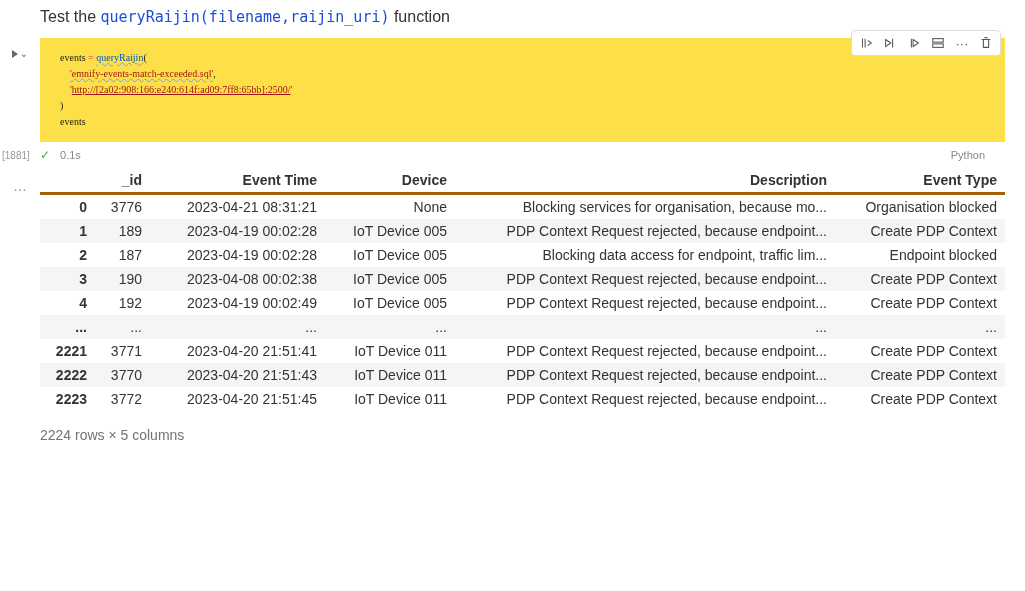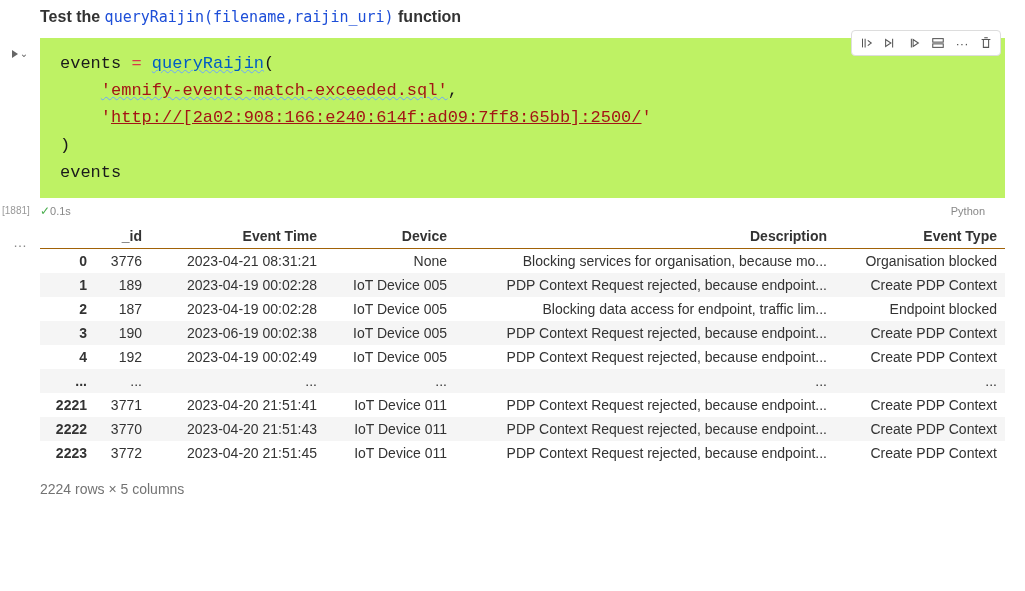--- a/index.html
+++ b/index.html
@@ -14,21 +14,20 @@
       background: #fff;
       width: 1025px;
       overflow-x: hidden;
     }
     .md-cell {
       padding: 8px 0 12px 40px;
       font-size: 16px;
     }
     .md-cell .text {
       color: #333;
-      font-weight: bold;
     }
     .md-cell .code-inline {
       font-family: "SF Mono", Monaco, Consolas, monospace;
       color: #1d4ed8;
       font-size: 15px;
     }
     .cell-wrapper {
       display: flex;
       align-items: flex-start;
       position: relative;
@@ -87,24 +86,24 @@
       font-size: 13px;
     }
     .toolbar-icon svg {
       width: 14px;
       height: 14px;
       stroke: #555;
       fill: none;
       stroke-width: 1.2;
     }
     .code-editor {
-      background: #bef264;
+      background: #fde047;
       padding: 12px 20px 12px 20px;
-      font-family: Liberation Mono, monospace;
-      font-size: 17px;
+      font-family: Liberation Serif, serif;
+      font-size: 10px;
       line-height: 1.6;
       white-space: pre;
       margin-right: 20px;
     }
     .tok-var { color: #1a1a1a; }
     .tok-op { color: #d73a49; }
     .tok-func { color: #005cc5; }
     .tok-str { color: #a31515; }
     .tok-url { color: #a31515; text-decoration: underline; }
     .wavy {
@@ -116,20 +115,21 @@
       align-items: center;
       font-size: 11px;
       color: #888;
       padding: 6px 20px 6px 0;
       margin-right: 20px;
       position: relative;
     }
     .exec-left {
       display: flex;
       align-items: center;
+      gap: 10px;
       position: relative;
       justify-content: space-between;
     }
     .exec-count-outer {
       position: absolute;
       left: -38px;
       font-size: 10px;
       color: #999;
     }
     .check {
@@ -165,21 +165,21 @@
     }
     .df-table th, .df-table td {
       padding: 4px 8px;
       text-align: right;
       white-space: nowrap;
       overflow: hidden;
       text-overflow: ellipsis;
     }
     .df-table thead th {
       font-weight: 600;
-      border-bottom: 1px solid #a16207;
+      border-bottom: 3px solid #a16207;
     }
     .df-table tbody tr:nth-child(even) {
       background: #f5f5f5;
     }
     .df-table th:first-child,
     .df-table td:first-child {
       font-weight: 600;
     }
     .col-idx { width: 55px; }
     .col-id { width: 55px; }
@@ -304,21 +304,21 @@
             <th>2</th>
             <td>187</td>
             <td>2023-04-19 00:02:28</td>
             <td>IoT Device 005</td>
             <td>Blocking data access for endpoint, traffic lim...</td>
             <td>Endpoint blocked</td>
           </tr>
           <tr>
             <th>3</th>
             <td>190</td>
-            <td>2023-06-19 00:02:38</td>
+            <td>2023-04-08 00:02:38</td>
             <td>IoT Device 005</td>
             <td>PDP Context Request rejected, because endpoint...</td>
             <td>Create PDP Context</td>
           </tr>
           <tr>
             <th>4</th>
             <td>192</td>
             <td>2023-04-19 00:02:49</td>
             <td>IoT Device 005</td>
             <td>PDP Context Request rejected, because endpoint...</td>

